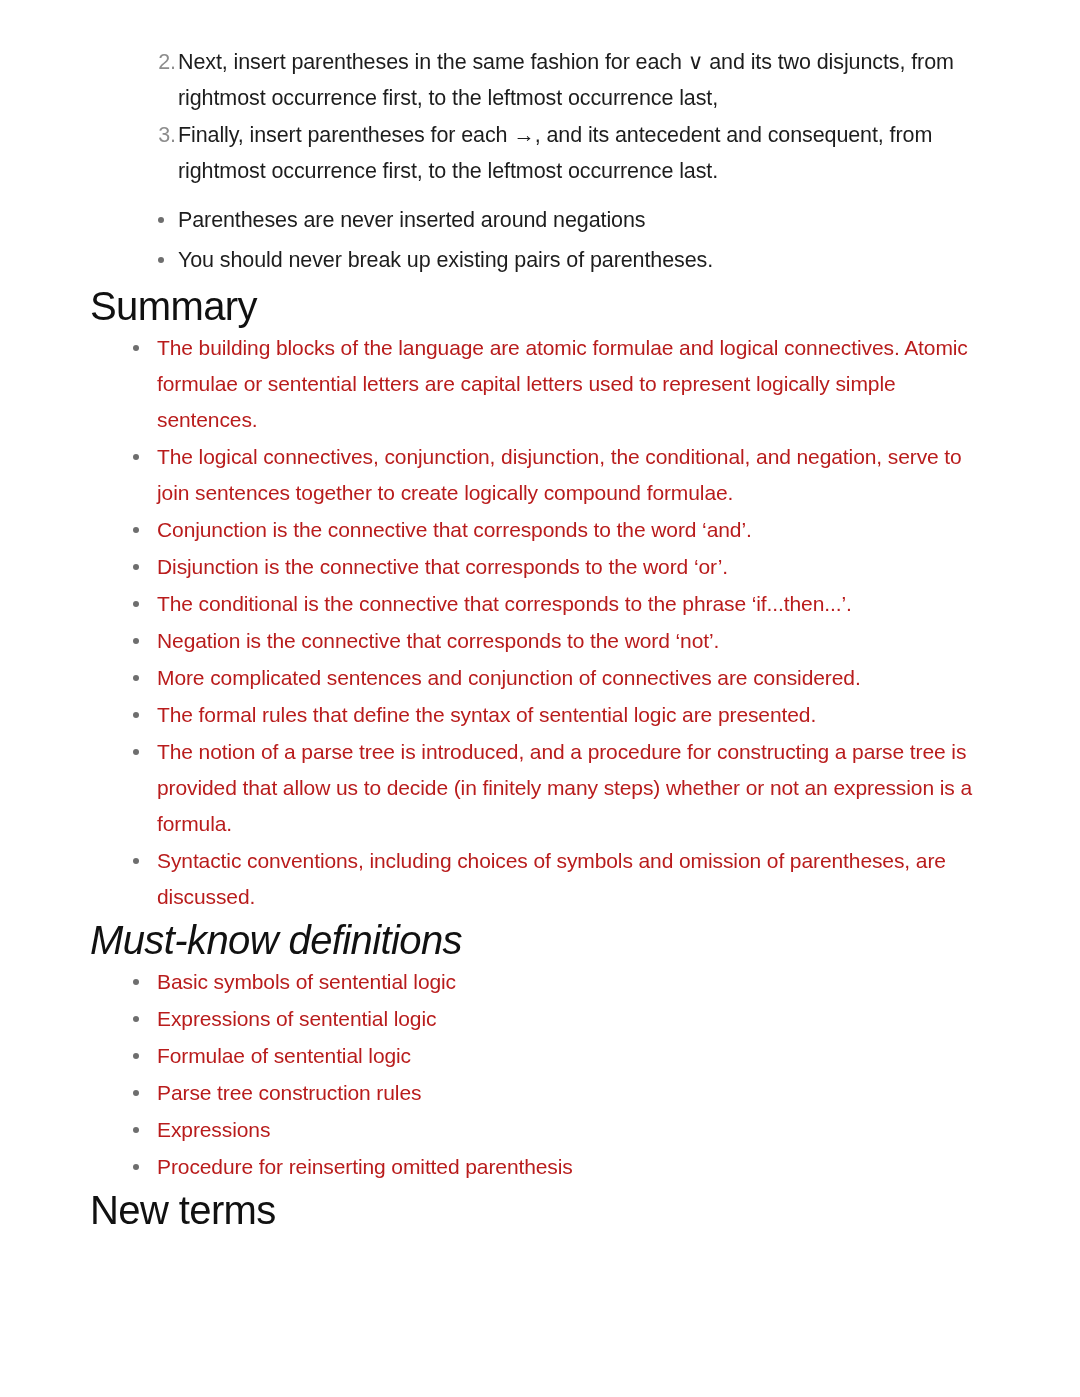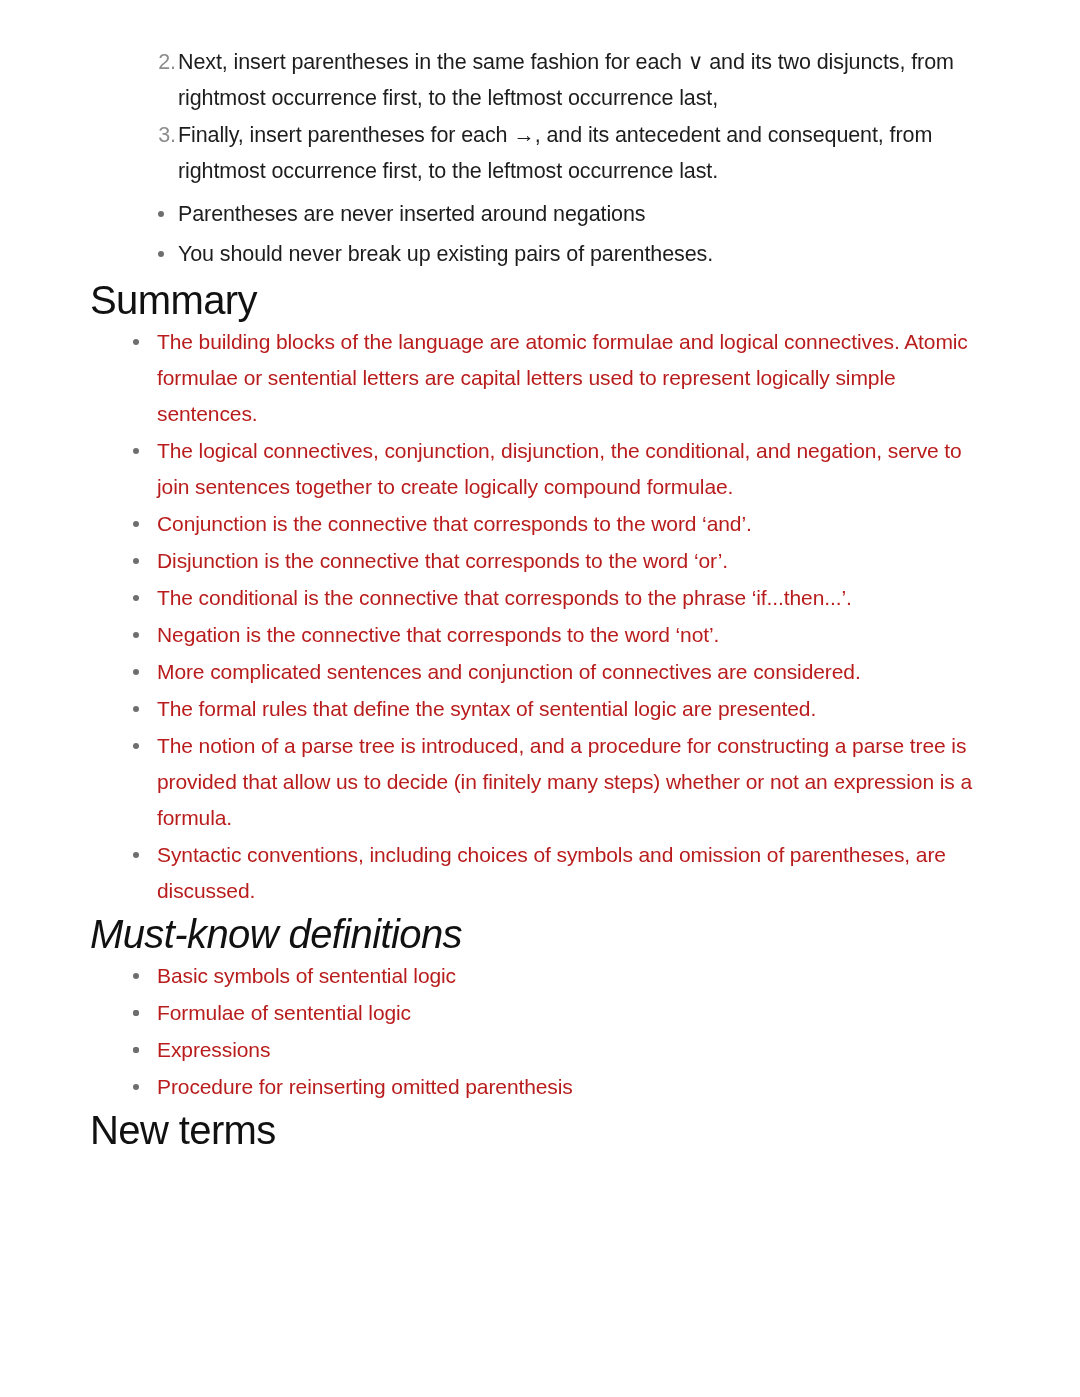--- a/index.html
+++ b/index.html
@@ -47,21 +47,21 @@
     width: 26px;
     text-align: right;
     color: #8d8d8d;
     font-size: 21.5px;
     line-height: 35.5px;
   }
 
   
   .top-bullets {
     list-style: none;
-    margin: 8px 0 0 0;
+    margin: 14px 0 0 0;
     padding: 0;
   }
   .top-bullets li {
     position: relative;
     padding-left: 88px;
     font-size: 21.5px;
     line-height: 35.5px;
     color: #1d1d1d;
     letter-spacing: -0.1px;
     margin-bottom: 4px;
@@ -192,27 +192,29 @@
 
   <h2 class="section-heading h-mustknow">Must-know definitions</h2>
   <div class="block">
     <ul class="bullets tight">
       <li>
         <span class="dot"></span>
         <span>Basic symbols of sentential logic</span>
       </li>
       <li>
         <span class="dot"></span>
+        <span>Expressions of sentential logic</span>
       </li>
       <li>
         <span class="dot"></span>
         <span>Formulae of sentential logic</span>
       </li>
       <li>
         <span class="dot"></span>
+        <span>Parse tree construction rules</span>
       </li>
       <li>
         <span class="dot"></span>
         <span>Expressions</span>
       </li>
       <li>
         <span class="dot"></span>
         <span>Procedure for reinserting omitted parenthesis</span>
       </li>
     </ul>

